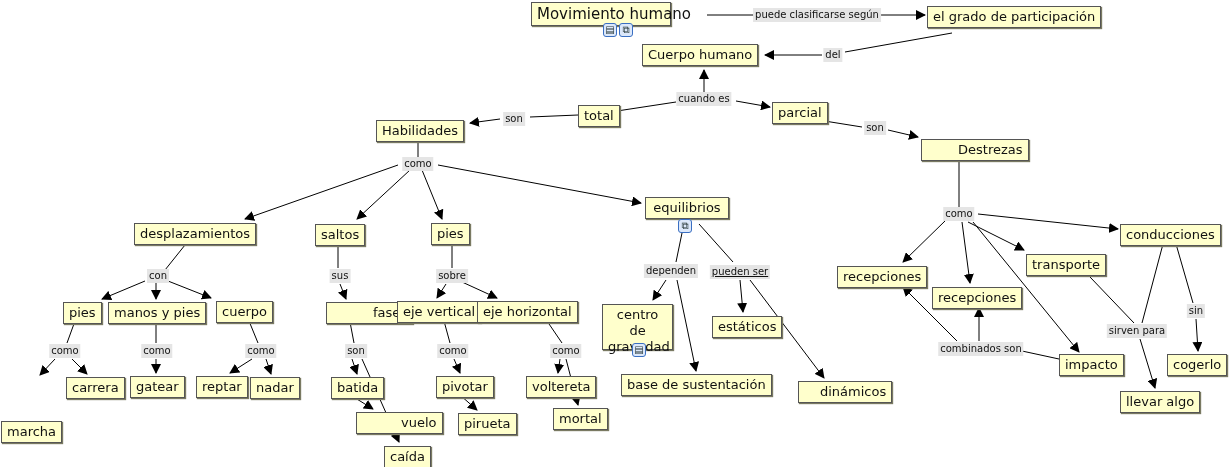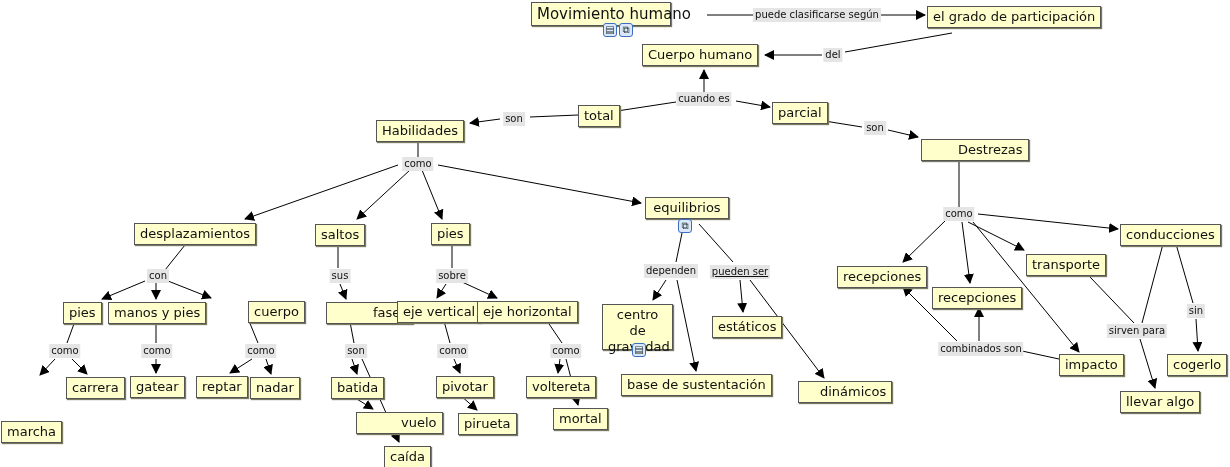--- a/index.html
+++ b/index.html
@@ -102,21 +102,21 @@
 <div class="node" style="left:772px;top:102px;">parcial</div>
 <div class="node" style="left:376px;top:120px;">Habilidades</div>
 <div class="node" style="left:921px;top:139px;padding-left:36px;">Destrezas</div>
 <div class="node" style="left:134px;top:223px;">desplazamientos</div>
 <div class="node" style="left:315px;top:224px;">saltos</div>
 <div class="node" style="left:431px;top:223px;">pies</div>
 <div class="node" style="left:645px;top:197px;width:84px;">equilibrios</div>
 <span class="ico" style="left:678px;top:219px;">⧉</span>
 <div class="node" style="left:63px;top:302px;">pies</div>
 <div class="node" style="left:108px;top:302px;">manos y pies</div>
-<div class="node" style="left:216px;top:301px;margin-left:32px;">cuerpo</div>
+<div class="node" style="left:216px;top:301px;">cuerpo</div>
 <div class="node" style="left:1px;top:377px;margin-top:44px;">marcha</div>
 <div class="node" style="left:66px;top:377px;">carrera</div>
 <div class="node" style="left:130px;top:376px;">gatear</div>
 <div class="node" style="left:196px;top:376px;">reptar</div>
 <div class="node" style="left:250px;top:377px;">nadar</div>
 <div class="node" style="left:326px;top:302px;padding-left:46px;">fases</div>
 <div class="node" style="left:331px;top:377px;">batida</div>
 <div class="node" style="left:356px;top:412px;padding-left:44px;">vuelo</div>
 <div class="node" style="left:384px;top:446px;">caída</div>
 <div class="node" style="left:397px;top:301px;">eje vertical</div>

